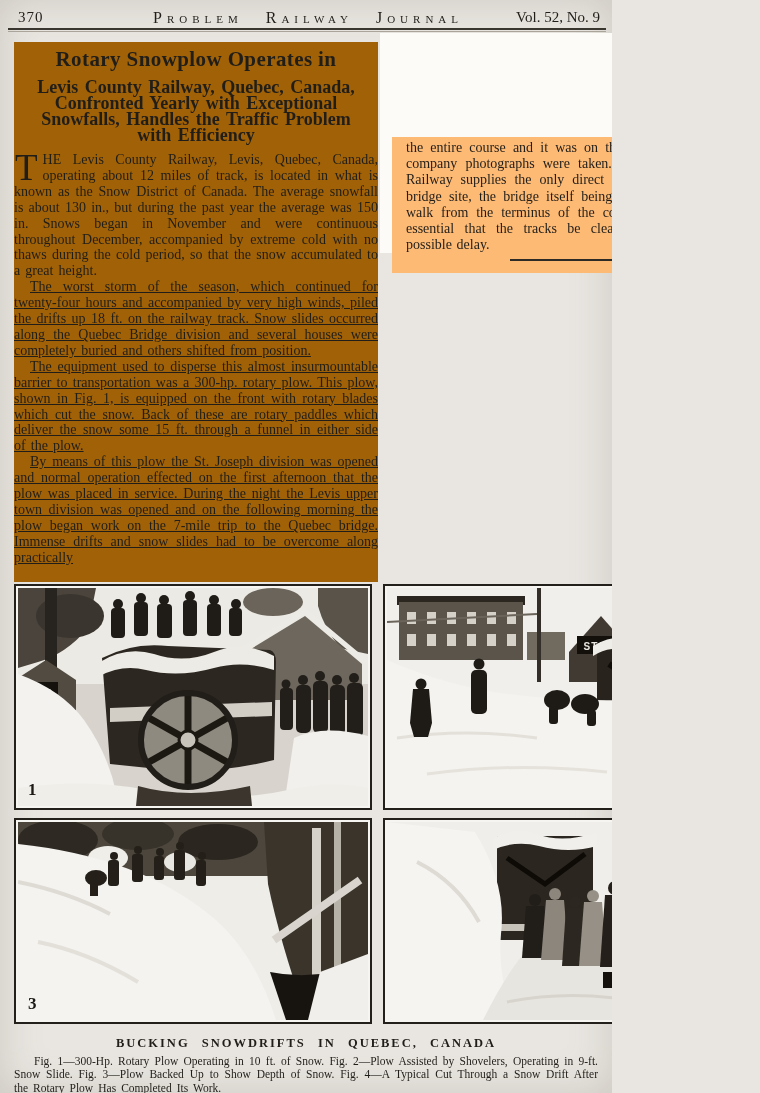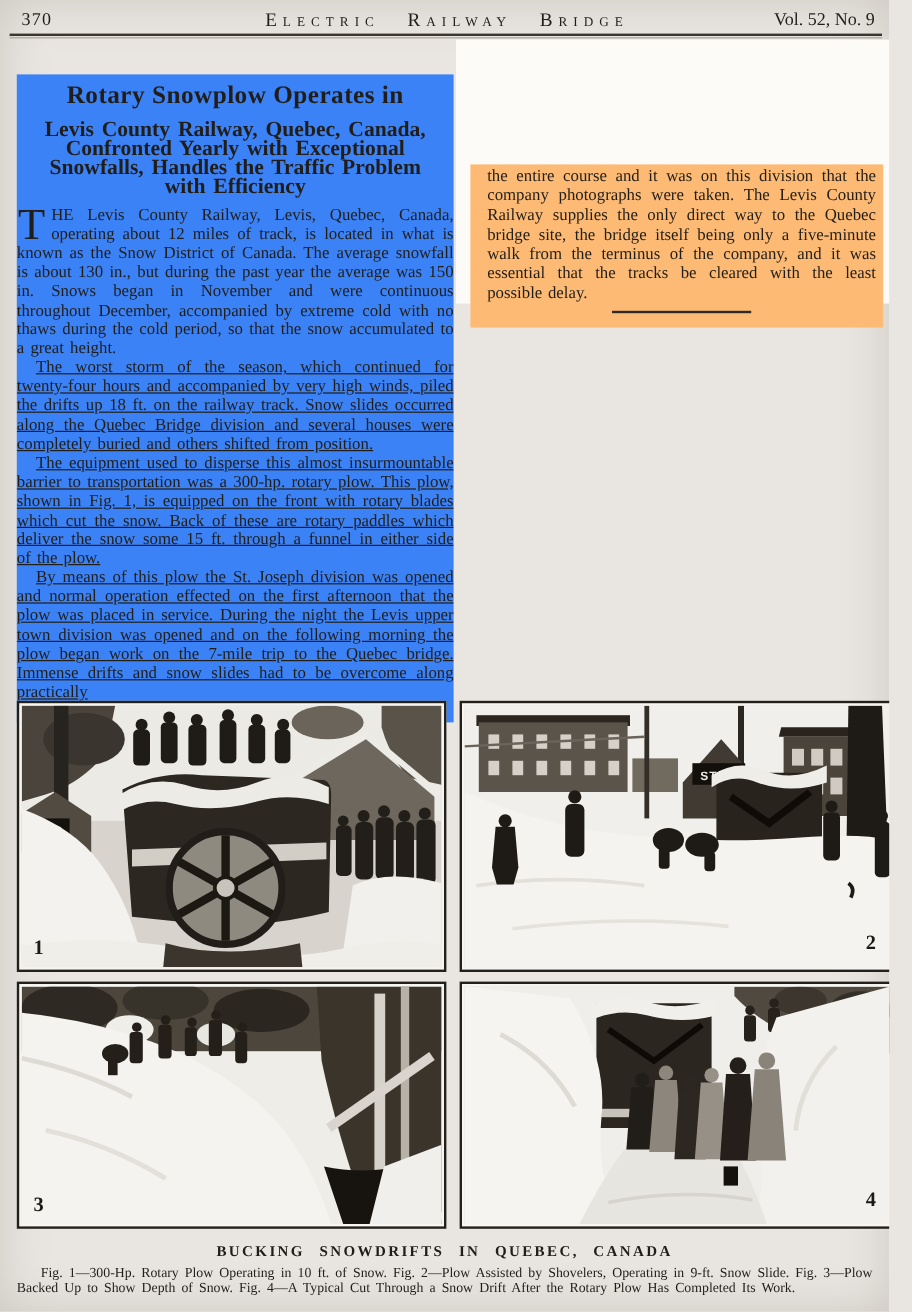--- a/index.html
+++ b/index.html
@@ -1,29 +1,29 @@
 <!DOCTYPE html>
 <html><head>
 <meta charset="utf-8">
 <style>
   html,body{margin:0;padding:0;background:#e9e6e1;}
-  .page{position:relative;width:741px;height:1093px;background:#e9e6e1;overflow:hidden;
+  .page{position:relative;width:612px;height:1093px;background:#e9e6e1;overflow:hidden;
         font-family:"Liberation Serif",serif;color:#211e1a;
         box-shadow:inset 0 0 40px rgba(120,110,95,.25);}
   
   .header{position:absolute;top:7px;left:16px;right:12px;height:22px;}
   .pgnum{position:absolute;left:2px;top:2px;font-size:15px;letter-spacing:1px;}
   .jtitle{position:absolute;left:0;right:0;top:2px;text-align:center;font-size:16px;
           font-variant:small-caps;letter-spacing:5px;word-spacing:14px;}
   .vol{position:absolute;right:0;top:2px;font-size:15px;}
   .header-rule{position:absolute;top:28px;left:8px;right:6px;height:1px;
                border-top:2px solid #39352f;border-bottom:1px solid #aaa49a;}
   
   .col-left{position:absolute;left:14px;top:42px;width:364px;height:540px;overflow:hidden;
-            background:#3b82f6;padding-top:4px;box-sizing:border-box;margin-top:20px;}
+            background:#a16207;padding-top:4px;box-sizing:border-box;}
   .title{margin:0 0 7px;text-align:center;font-size:21px;line-height:26px;font-weight:700;letter-spacing:.4px;}
   .title .tl{display:block;}
   .subtitle{margin:0 auto 9px;max-width:336px;text-align:center;font-weight:700;
             font-size:18px;line-height:16px;word-spacing:2px;}
   .col-left p{margin:0;font-size:14px;line-height:15.9px;text-align:justify;word-spacing:1.6px;}
   .col-left p + p{text-indent:16px;text-decoration:underline;}
   .dropcap{float:left;font-size:37px;line-height:29px;padding:1px 5px 0 1px;}
   
   .whitebox{position:absolute;left:380px;top:33px;width:376px;height:220px;background:#fcfbf8;}
   .rc-text{position:absolute;left:392px;top:137px;width:344px;box-sizing:border-box;
@@ -48,21 +48,21 @@
   .cap-body{margin:4px 0 0;font-size:11.5px;line-height:13.4px;text-align:justify;
             text-indent:20px;word-spacing:2.2px;font-family:Liberation Serif, serif;}
 </style>
 </head>
 <body>
 
 <div class="page">
 
   <div class="header">
     <span class="pgnum">370</span>
-    <span class="jtitle">Electric Railway Bridge</span>
+    <span class="jtitle">Problem Railway Journal</span>
     <span class="vol">Vol. 52, No. 9</span>
   </div>
   <div class="header-rule"></div>
 
   <div class="whitebox"></div>
 
   <div class="col-left">
     <h1 class="title">
       <span class="tl">Rotary Snowplow Operates in</span>
     </h1>

